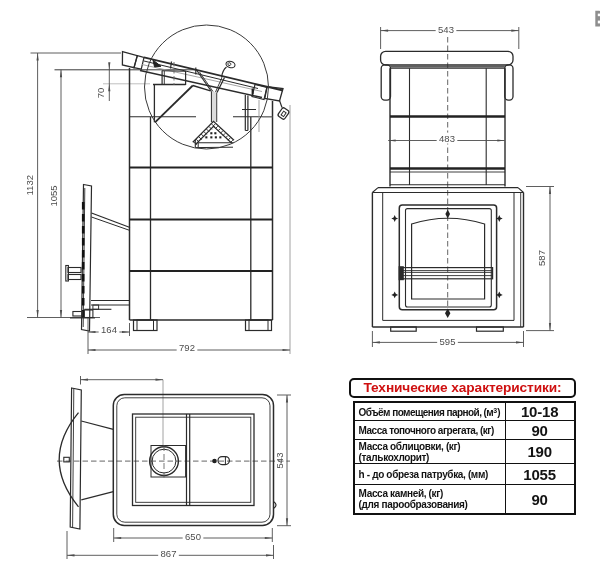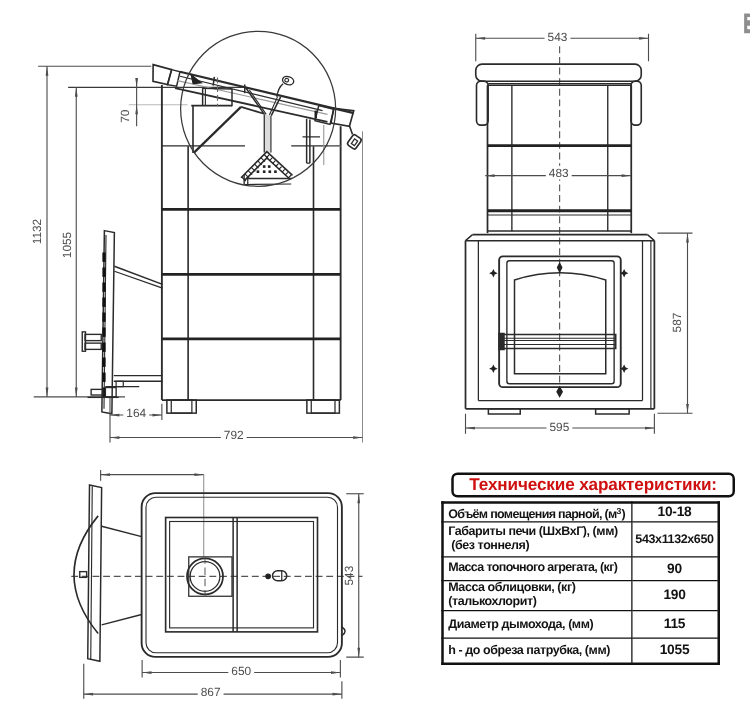--- a/index.html
+++ b/index.html
@@ -1,25 +1,25 @@
 <!DOCTYPE html>
 <html><head>
 <meta charset="utf-8">
 <style>
 html,body{margin:0;padding:0;width:600px;height:578px;background:#fff;overflow:hidden;
 font-family:"Liberation Sans",sans-serif;}
 #wrap{position:absolute;left:0;top:0;width:600px;height:578px;overflow:hidden;transform:translateZ(0);}
 svg{position:absolute;left:0;top:0;}
-#tbox{position:absolute;left:361px;top:378px;width:223px;height:16.3px;border:2.4px solid #111;
+#tbox{position:absolute;left:349px;top:378px;width:223px;height:16.3px;border:2.4px solid #111;
 border-radius:5px;text-align:center;font-weight:bold;font-size:13.7px;color:#cf1010;
 line-height:16px;letter-spacing:-0.1px;}
 #tbl{position:absolute;left:352.6px;top:401.4px;width:223px;border-collapse:collapse;table-layout:fixed;border:2.4px solid #111;}
 #tbl td{border:1.4px solid #111;font-weight:bold;color:#131313;padding:0;overflow:hidden;}
 #tbl td.l{font-size:10px;line-height:11.4px;padding-left:4px;letter-spacing:-0.35px;white-space:nowrap;}
-#tbl td.r{text-align:center;font-size:11px;width:68px;letter-spacing:-0.2px;}
+#tbl td.r{text-align:center;font-size:15px;width:68px;letter-spacing:-0.2px;}
 </style>
 </head>
 <body>
 <div id="wrap">
 <svg width="600" height="578" viewBox="0 0 600 578">
       <line x1="30.5" y1="53" x2="121" y2="53" stroke="#4d4d4d" stroke-width="0.9"></line>
 <line x1="54.5" y1="69.8" x2="197" y2="69.8" stroke="#3a3a3a" stroke-width="1.0"></line>
 <line x1="27" y1="317.5" x2="100" y2="317.5" stroke="#4d4d4d" stroke-width="0.9"></line>
 <line x1="37.6" y1="53" x2="37.6" y2="317.5" stroke="#4d4d4d" stroke-width="0.9"></line>
 <path d="M37.6,53 L38.7,60.5 L36.5,60.5 Z" fill="#4d4d4d" stroke="none"></path>
@@ -276,35 +276,31 @@
 <rect x="597.8" y="13.6" width="2.4" height="2.6" fill="#fff"></rect>
 <rect x="597.8" y="20.6" width="2.4" height="2.8" fill="#fff"></rect>
     </svg>
 <div id="tbox">Технические характеристики:</div>
 <table id="tbl">
 <tbody>
         <tr style="height:15.2px">
           <td class="l" style="letter-spacing:-0.55px">Объём помещения парной, (м<span style="font-size:7px;vertical-align:3px;letter-spacing:0">3</span>)</td>
           <td class="r">10-18</td>
         </tr>
-<tr style="height:27.5px">
-          <td class="l">Габариты печи (ШхВхГ), (мм)<br>&nbsp;(без тоннеля)</td>
-          <td class="r" style="font-size:10px;letter-spacing:-0.3px">543х1132х650</td>
-        </tr>
 <tr style="height:19px">
           <td class="l" style="letter-spacing:-0.5px">Масса топочного агрегата, (кг)</td>
           <td class="r">90</td>
         </tr>
 <tr style="height:24.1px">
           <td class="l">Масса облицовки, (кг)<br>(талькохлорит)</td>
           <td class="r">190</td>
         </tr>
-<tr style="height:22.1px">
-          <td class="l">Диаметр дымохода, (мм)</td>
-          <td class="r">115</td>
-        </tr>
 <tr style="height:20.9px">
           <td class="l">h - до обреза патрубка, (мм)</td>
           <td class="r">1055</td>
+        </tr>
+<tr style="height:29.4px">
+          <td class="l">Масса камней, (кг)<br>(для парообразования)</td>
+          <td class="r">90</td>
         </tr>
 </tbody>
     </table>
 </div>
 
 </body></html>

